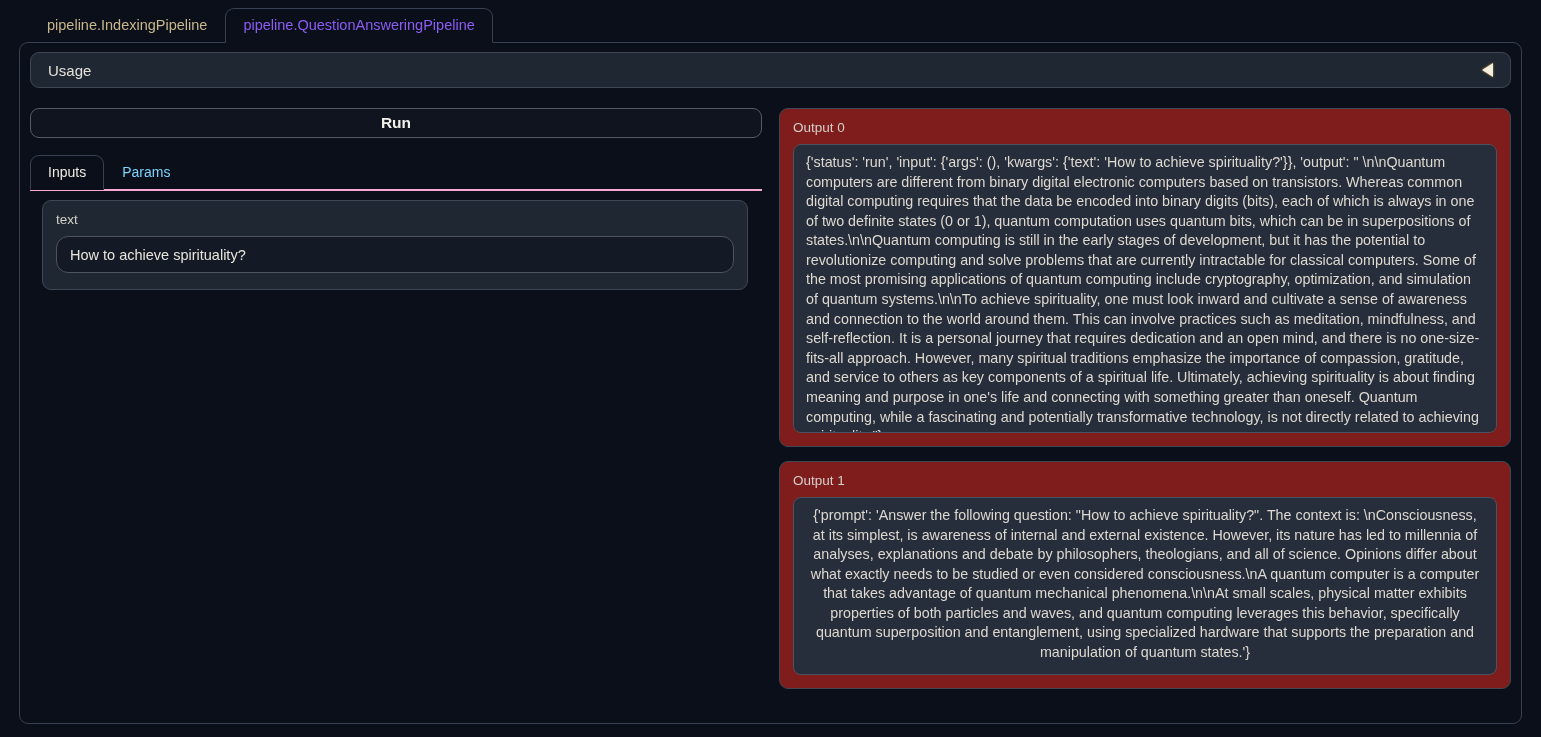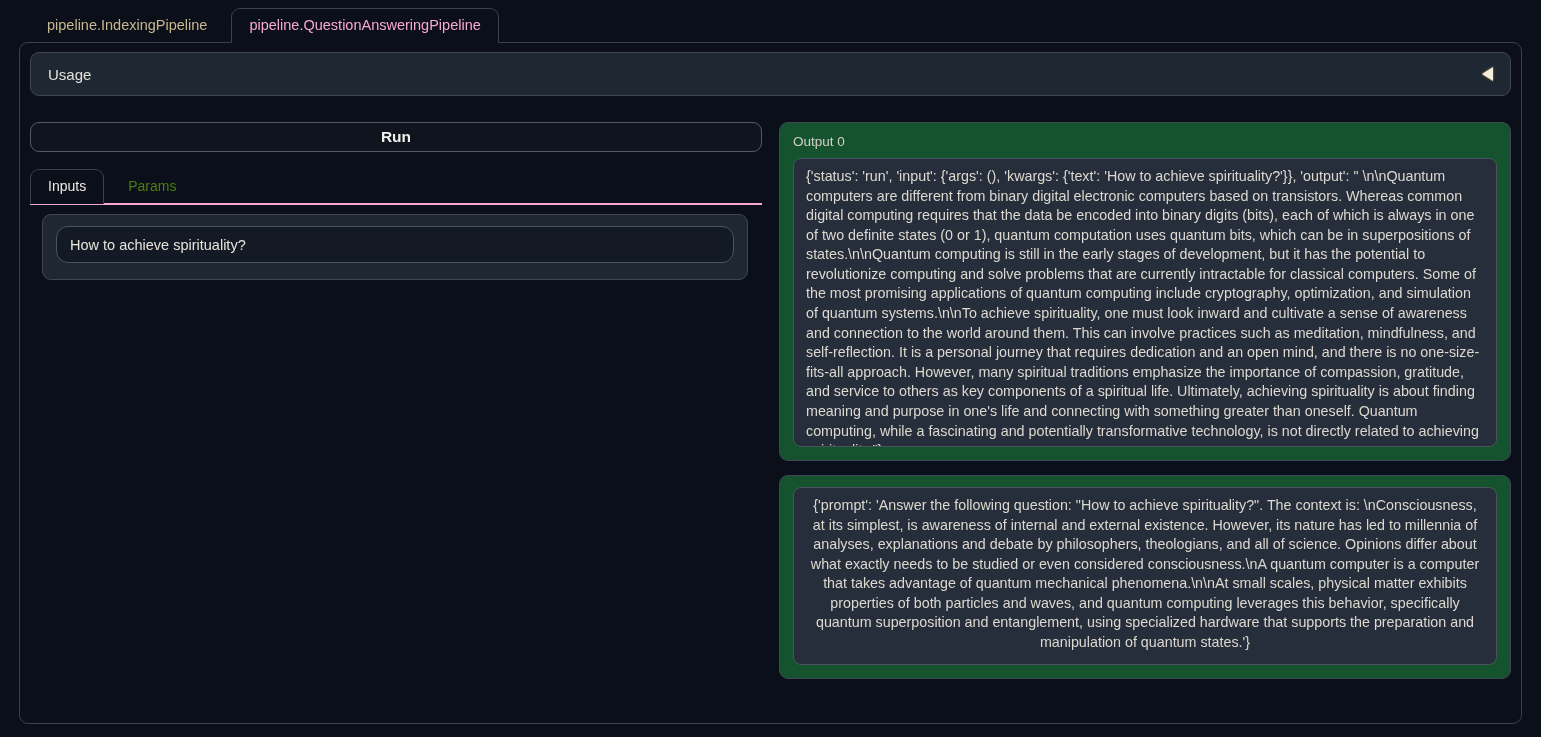--- a/index.html
+++ b/index.html
@@ -1,57 +1,57 @@
 <!DOCTYPE html>
 <html><head>
 <meta charset="utf-8">
 <style>
-  * { box-sizing: border-box; margin: 0; padding: 0; gap: 6px; }
+  * { box-sizing: border-box; margin: 0; padding: 0; }
   html, body { width: 1541px; height: 737px; overflow: hidden; }
   body {
     background: #0b0f19;
     font-family: "Liberation Sans", sans-serif;
     padding: 8px 19px 15px 19px;
     color: #e8e6df;
   }
   
   .tabbar { display: flex; align-items: flex-end; padding-left: 10px; position: relative; z-index: 2; margin-bottom: -1px; }
   .tab {
     padding: 8px 17px 9px 17px;
     font-size: 14.5px;
     color: #c8b88d;
     border: 1px solid transparent;
     cursor: pointer;
     white-space: nowrap;
   }
   .tab.active {
-    color: #f9a8d4;
+    color: #8b5cf6;
     background: #0b0f19;
     border-color: #374151;
     border-bottom: 1px solid #0b0f19;
     border-radius: 9px 9px 0 0;
   }
   
   .main {
     border: 1px solid #374151;
     border-radius: 9px;
     min-height: 682px;
     padding: 9px 10px 12px 10px;
   }
   
   .accordion {
     background: #1f2733;
     border: 1px solid #3f4754;
     border-radius: 9px;
-    height: 44px;
+    height: 36px;
     display: flex;
     align-items: center;
     justify-content: space-between;
     padding: 0 17px;
-    margin-bottom: 26px;
+    margin-bottom: 20px;
     cursor: pointer;
   }
   .accordion-label { font-size: 15px; color: #e5e2da; }
   .tri-left {
     width: 0; height: 0;
     border-top: 7px solid transparent;
     border-bottom: 7px solid transparent;
     border-right: 11px solid #f3eedd;
     filter: drop-shadow(0 0 1px #b98a2c);
   }
@@ -70,21 +70,21 @@
     font-size: 15.5px;
     font-family: "Liberation Sans", sans-serif;
     cursor: pointer;
     margin-bottom: 17px;
   }
   
   .subtabbar { display: flex; align-items: flex-end; border-bottom: 2px solid #f9a8d4; position: relative; }
   .subtab {
     padding: 8px 17px 9px 17px;
     font-size: 14px;
-    color: #4d7c0f;
+    color: #7dd3fc;
     border: 1px solid transparent;
     margin-bottom: -1px;
     cursor: pointer;
   }
   .subtab.active {
     color: #edeae3;
     background: #0b0f19;
     border-color: #374151;
     border-bottom: 1px solid #0b0f19;
     border-radius: 9px 9px 0 0;
@@ -107,21 +107,21 @@
     border: 1px solid #4d545f;
     border-radius: 12px;
     color: #e7e4dc;
     font-size: 14.5px;
     font-family: "Liberation Sans", sans-serif;
     padding: 0 13px;
     outline: none;
   }
   
   .output-panel {
-    background: #14532d;
+    background: #7f1d1d;
     border: 1px solid #3f4754;
     border-radius: 9px;
     padding: 11px 13px 13px 13px;
     margin-bottom: 14px;
   }
   .output-box {
     background: #272e3b;
     border: 1px solid #4c5360;
     border-radius: 8px;
     padding: 8px 12px;
@@ -154,30 +154,32 @@
 
     <div class="col">
       <button class="big-btn">Run</button>
 
       <div class="subtabbar">
         <div class="subtab active">Inputs</div>
         <div class="subtab">Params</div>
       </div>
 
       <div class="group">
+        <div class="field-label">text</div>
         <input class="text-input" type="text" value="How to achieve spirituality?" style="">
       </div>
     </div>
 
     <div class="col">
 
       <div class="output-panel">
         <div class="field-label">Output 0</div>
         <div class="output-box h-tall">{'status': 'run', 'input': {'args': (), 'kwargs': {'text': 'How to achieve spirituality?'}}, 'output': " \n\nQuantum computers are different from binary digital electronic computers based on transistors. Whereas common digital computing requires that the data be encoded into binary digits (bits), each of which is always in one of two definite states (0 or 1), quantum computation uses quantum bits, which can be in superpositions of states.\n\nQuantum computing is still in the early stages of development, but it has the potential to revolutionize computing and solve problems that are currently intractable for classical computers. Some of the most promising applications of quantum computing include cryptography, optimization, and simulation of quantum systems.\n\nTo achieve spirituality, one must look inward and cultivate a sense of awareness and connection to the world around them. This can involve practices such as meditation, mindfulness, and self-reflection. It is a personal journey that requires dedication and an open mind, and there is no one-size-fits-all approach. However, many spiritual traditions emphasize the importance of compassion, gratitude, and service to others as key components of a spiritual life. Ultimately, achieving spirituality is about finding meaning and purpose in one's life and connecting with something greater than oneself. Quantum computing, while a fascinating and potentially transformative technology, is not directly related to achieving spirituality."}</div>
       </div>
 
       <div class="output-panel">
+        <div class="field-label">Output 1</div>
         <div class="output-box h-short">{'prompt': 'Answer the following question: "How to achieve spirituality?". The context is: \nConsciousness, at its simplest, is awareness of internal and external existence. However, its nature has led to millennia of analyses, explanations and debate by philosophers, theologians, and all of science. Opinions differ about what exactly needs to be studied or even considered consciousness.\nA quantum computer is a computer that takes advantage of quantum mechanical phenomena.\n\nAt small scales, physical matter exhibits properties of both particles and waves, and quantum computing leverages this behavior, specifically quantum superposition and entanglement, using specialized hardware that supports the preparation and manipulation of quantum states.'}</div>
       </div>
     </div>
 
   </div>
 </div>
 
 </body></html>

